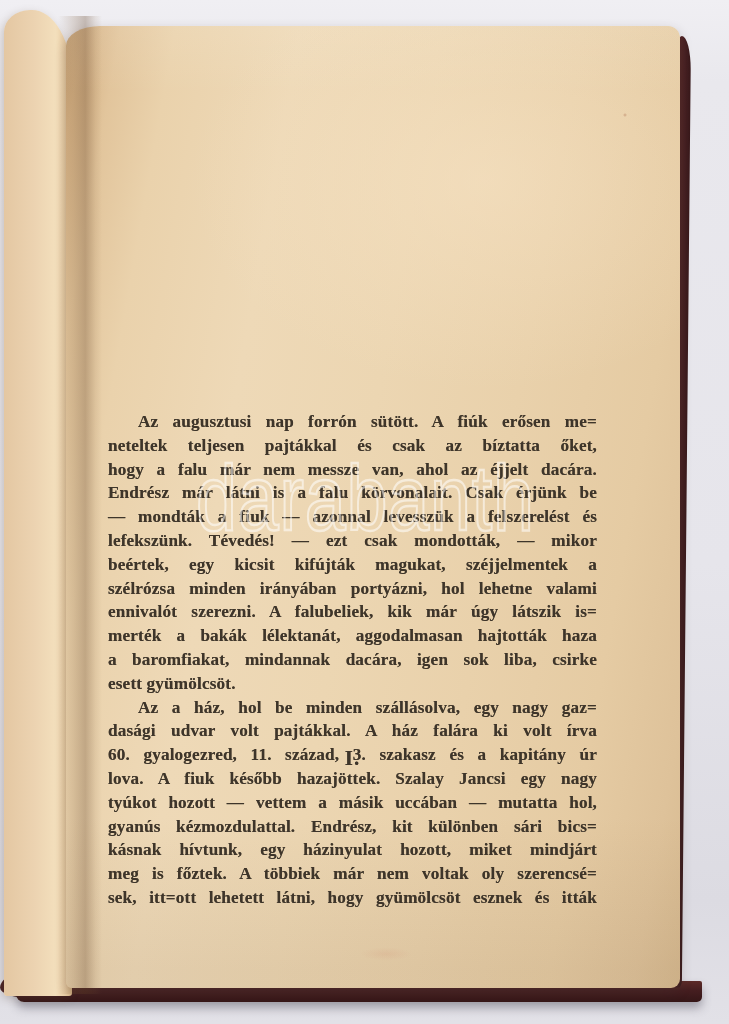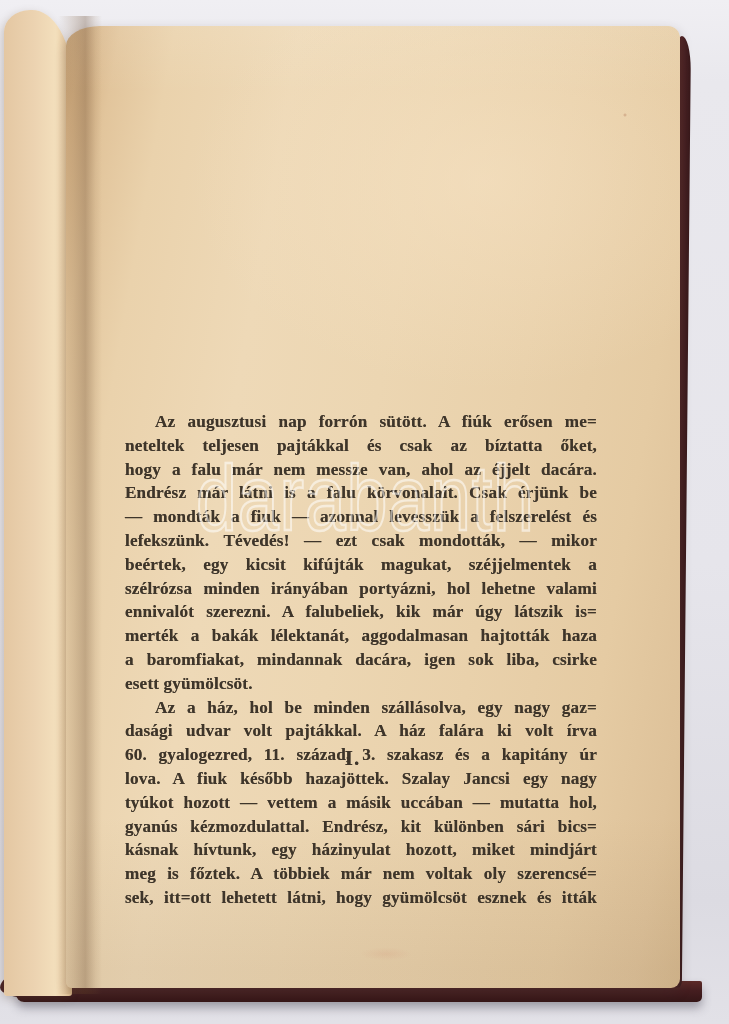--- a/index.html
+++ b/index.html
@@ -110,21 +110,20 @@
   .line {
     font-size: 17.2px;
     font-weight: bold;
     line-height: 23.8px;
     height: 23.8px;
     letter-spacing: 0.15px;
     text-align: justify;
     text-align-last: justify;
     text-shadow: 0 0 0.5px rgba(62, 53, 42, 0.65);
     white-space: nowrap;
-    margin-left: 17px;
   }
   .line.first { text-indent: 30px; }
   .line.endpara { text-align-last: left; }
   
   .watermark {
     position: absolute;
     left: 196px;
     top: 452px;
     font-family: "Liberation Sans", sans-serif;
     font-size: 92px;

